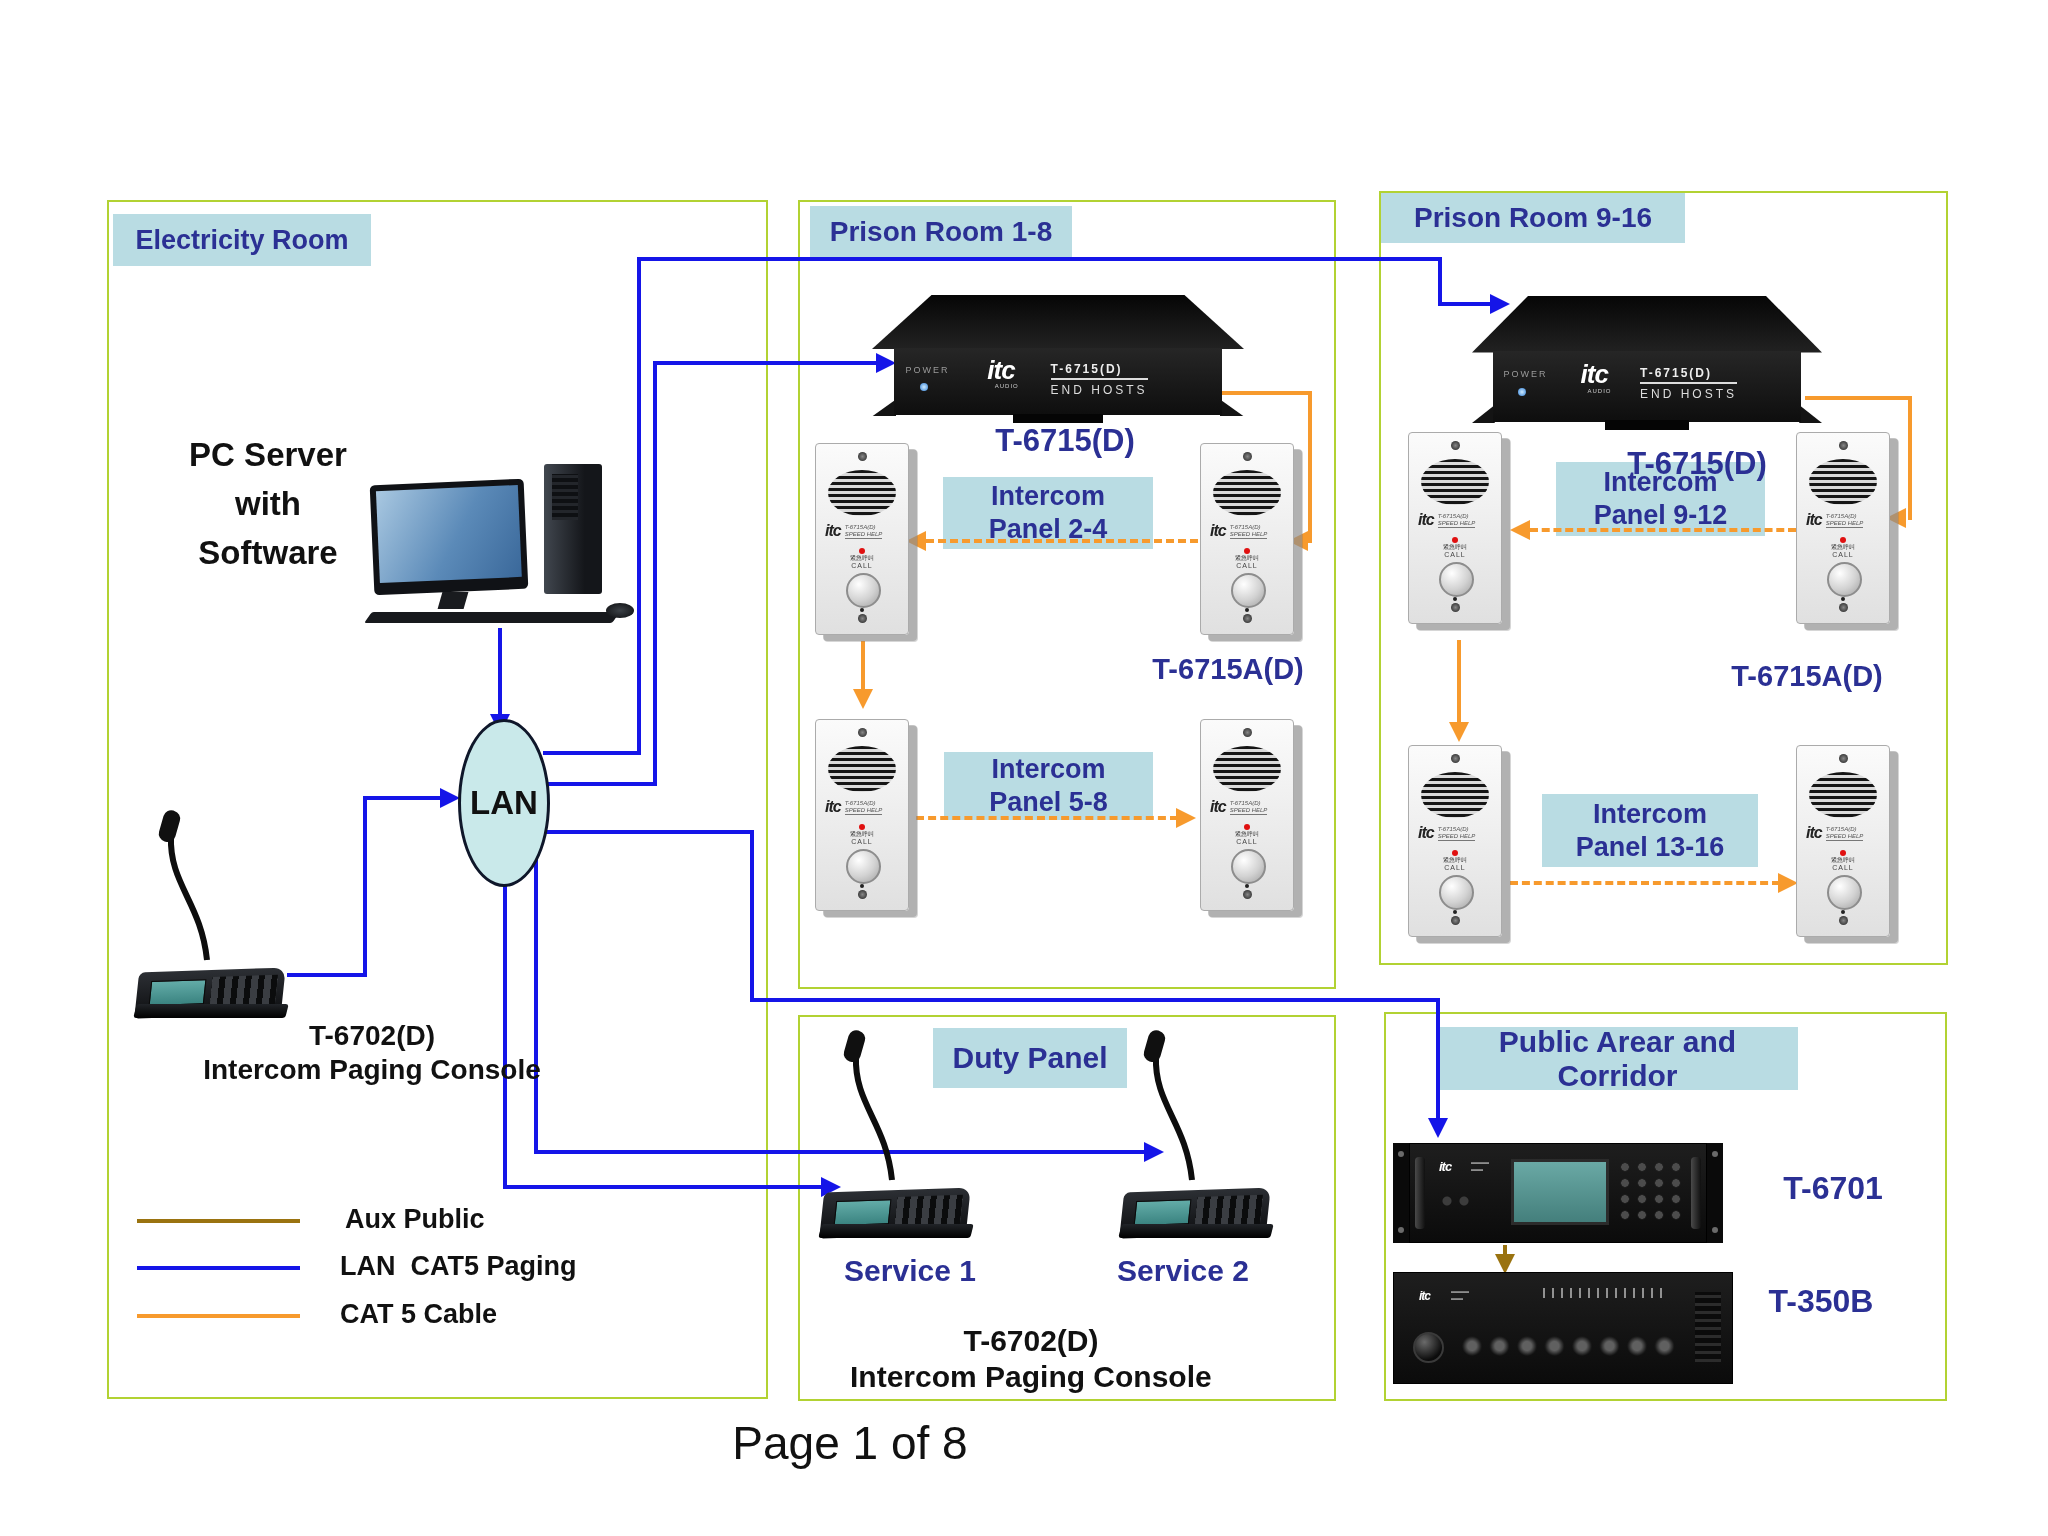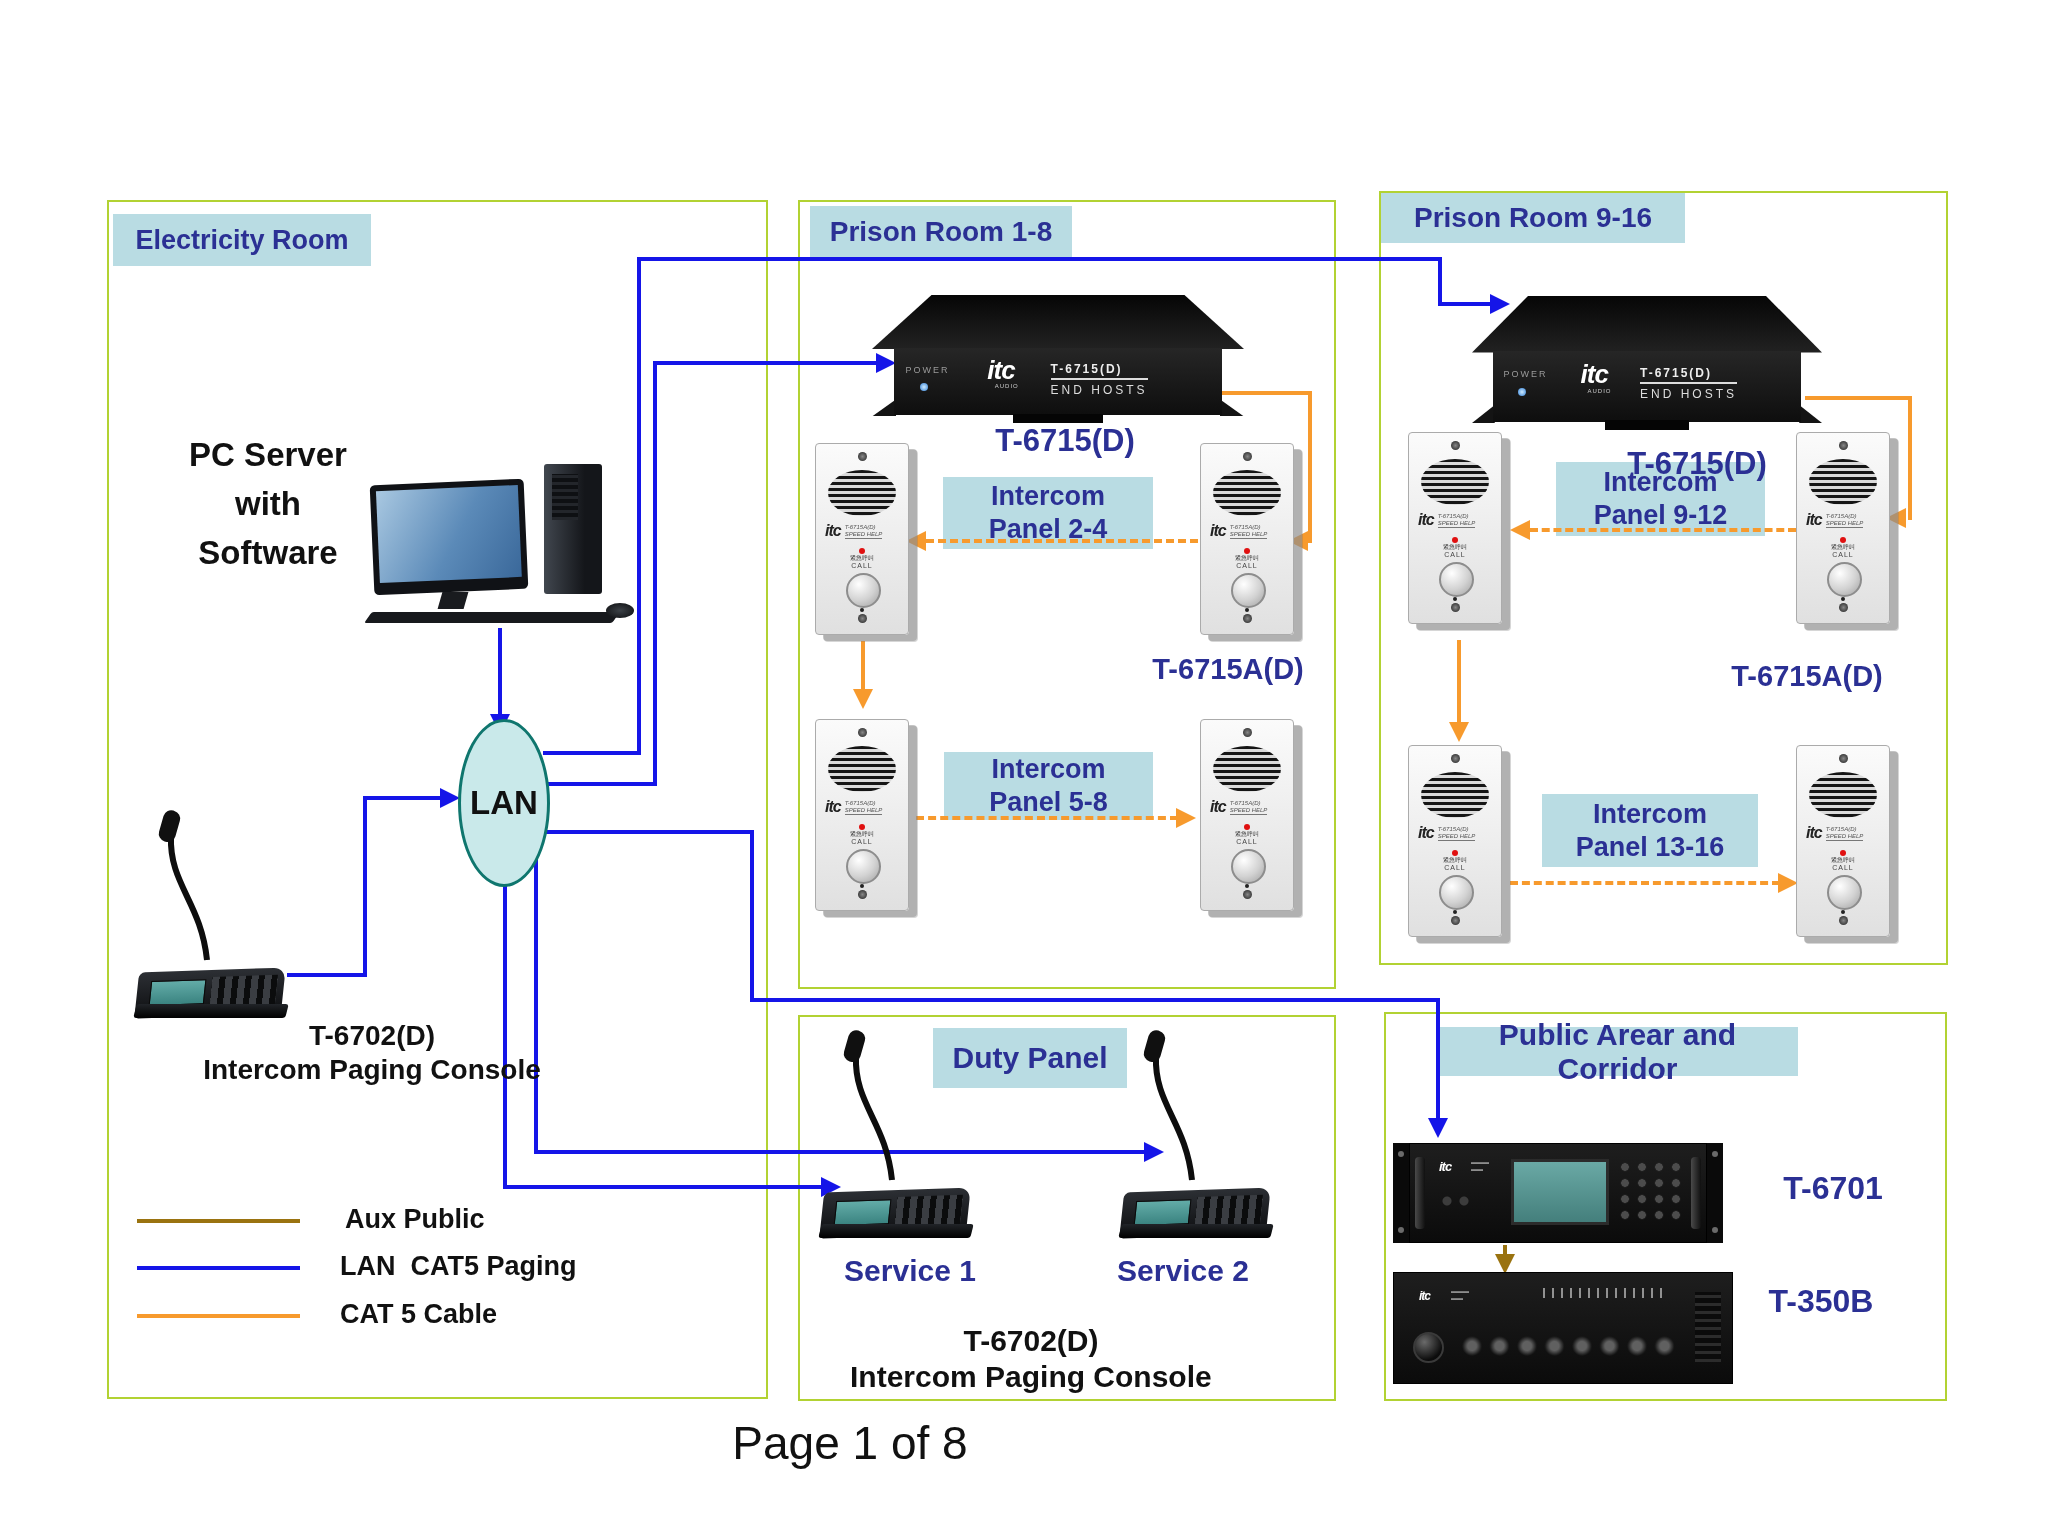--- a/index.html
+++ b/index.html
@@ -22,21 +22,21 @@
   .o{background:#f79a2d;}
   .br{background:#9a7310;}
   .dsh{position:absolute;height:0;border-top:4px dashed #f79a2d;}
   .ar{position:absolute;width:0;height:0;}
   .ar-r{border-top:10px solid transparent;border-bottom:10px solid transparent;border-left:20px solid #1515e8;}
   .ar-l{border-top:10px solid transparent;border-bottom:10px solid transparent;border-right:20px solid #f79a2d;}
   .ar-d{border-left:10px solid transparent;border-right:10px solid transparent;border-top:20px solid #1515e8;}
   .ar-r.oc{border-left-color:#f79a2d;} .ar-d.oc{border-top-color:#f79a2d;} .ar-d.brc{border-top-color:#9a7310;}
   
   .lan{left:458px;top:719px;width:86px;height:162px;border-radius:50%;background:#c9e9ea;
-       border:3px solid #0f766e;display:flex;align-items:center;justify-content:center;
+       border:3px solid #0f172a;display:flex;align-items:center;justify-content:center;
        font-size:33px;font-weight:bold;color:#111;}
   
   .legline{position:absolute;height:4px;width:163px;}
   
   .slot{position:absolute;}
   .panel{position:absolute;left:0;top:0;width:92px;height:190px;border-radius:4px;
          background:linear-gradient(180deg,#fbfbfb,#e0e0e0);border:1px solid #ababab;
          box-shadow:8px 6px 0 rgba(148,148,148,.55),9px 7px 0 rgba(120,120,120,.3);}
   .panel>div{position:absolute;}
   .p-screw{left:42px;top:8px;width:9px;height:9px;border-radius:50%;background:radial-gradient(#888,#1d1d1d);}
@@ -129,21 +129,21 @@
   <div class="abs room" style="left:107px;top:200px;width:657px;height:1195px;"></div>
   <div class="abs room" style="left:798px;top:200px;width:534px;height:785px;"></div>
   <div class="abs room" style="left:1379px;top:191px;width:565px;height:770px;"></div>
   <div class="abs room" style="left:798px;top:1015px;width:534px;height:382px;"></div>
   <div class="abs room" style="left:1384px;top:1012px;width:559px;height:385px;"></div>
 
   <div class="abs chip" style="left:113px;top:214px;width:258px;height:52px;font-size:27px;">Electricity Room</div>
   <div class="abs chip" style="left:810px;top:206px;width:262px;height:52px;font-size:28px;">Prison Room 1-8</div>
   <div class="abs chip" style="left:1381px;top:193px;width:304px;height:50px;font-size:28px;">Prison Room 9-16</div>
   <div class="abs chip" style="left:933px;top:1028px;width:194px;height:60px;font-size:30px;">Duty Panel</div>
-  <div class="abs chip" style="left:1437px;top:1027px;width:361px;height:49px;font-size:30px;">Public Arear and Corridor</div>
+  <div class="abs chip" style="left:1437px;top:1027px;width:361px;height:63px;font-size:30px;">Public Arear and Corridor</div>
 
   <div class="abs chip" style="left:943px;top:477px;width:210px;height:72px;font-size:27px;line-height:33px;">
     <span><span>Intercom</span><br>
     <span>Panel 2-4</span></span>
   </div>
   <div class="abs chip" style="left:944px;top:752px;width:209px;height:68px;font-size:27px;line-height:33px;">
     <span><span>Intercom</span><br>
     <span>Panel 5-8</span></span>
   </div>
   <div class="abs chip" style="left:1556px;top:462px;width:209px;height:74px;font-size:27px;line-height:33px;">

